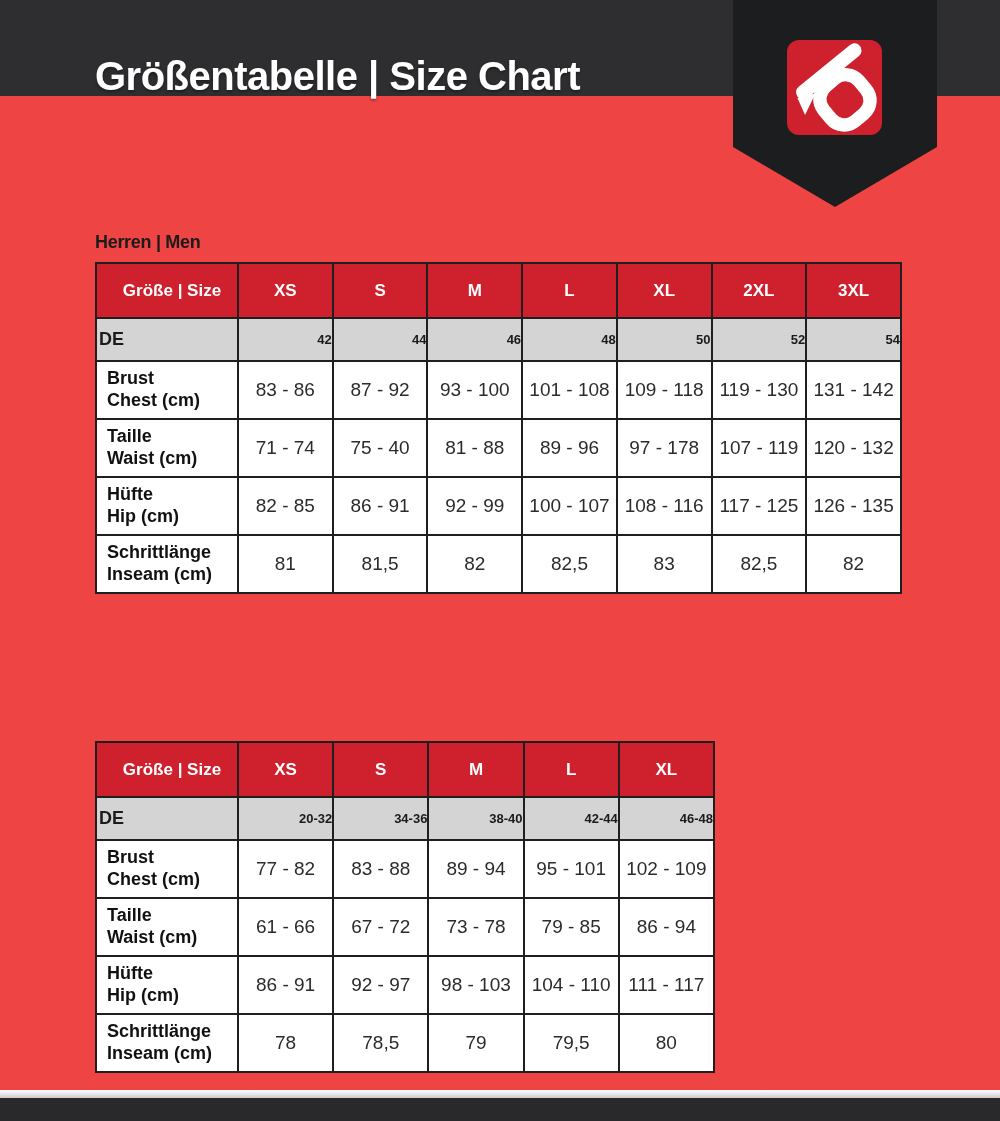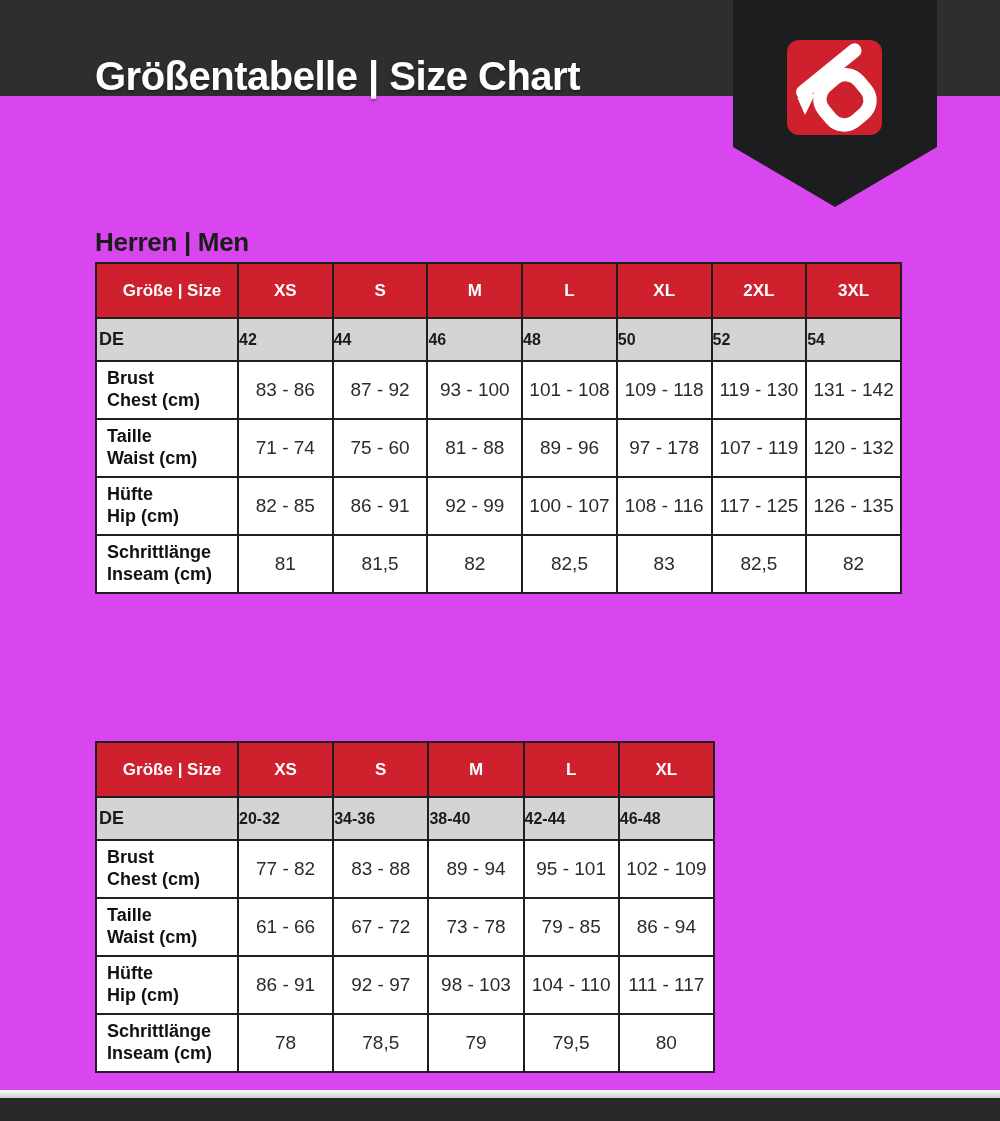--- a/index.html
+++ b/index.html
@@ -1,17 +1,17 @@
 <!DOCTYPE html>
 <html><head>
 <meta charset="utf-8">
 <style>
   html,body{margin:0;padding:0;background:#fff;}
   .page{
-    position:relative;width:1000px;height:1121px;background:#d946ef;
+    position:relative;width:1000px;height:1121px;background:#ef4444;
     font-family:"Liberation Sans",sans-serif;color:#1a1a1a;overflow:hidden;
   }
   
   .top-banner{position:absolute;left:0;top:0;width:1000px;height:96px;background:#2e2e30;}
   .title-main{
     position:absolute;left:95px;top:56px;font-size:40px;font-weight:bold;color:#ffffff;
     line-height:40px;letter-spacing:-0.5px;white-space:nowrap;z-index:3;
     text-shadow:0 2px 3px rgba(0,0,0,0.35);
   }
   .title-sub{
@@ -24,21 +24,21 @@
     position:absolute;left:733px;top:0;width:204px;height:207px;background:#1c1d1f;z-index:4;
     clip-path:polygon(0 0,100% 0,100% 71%,50% 100%,0 71%);
   }
   .logo-square{
     position:absolute;left:787px;top:40px;width:95px;height:95px;background:#cf202e;
     border-radius:12px;overflow:hidden;z-index:5;
   }
   .logo-square svg{display:block;width:100%;height:100%;}
   
   .section-heading{
-    position:absolute;left:95px;font-size:26px;font-weight:bold;color:#1b1b1b;
+    position:absolute;left:95px;font-size:18px;font-weight:bold;color:#1b1b1b;
     line-height:28px;letter-spacing:-0.3px;white-space:nowrap;
   }
   #men-heading{top:228px;}
   #women-heading{top:707px;}
   
   .size-table-wrap{position:absolute;left:95px;}
   #men-table-wrap{top:262px;}
   #women-table-wrap{top:741px;}
   table.size-table{border-collapse:collapse;table-layout:fixed;}
   #men-table{width:807px;}
@@ -49,21 +49,21 @@
   .size-table tr.measure{height:56px;padding-left:24px;}
   .size-table tr.hdr th{
     background:#cf202e;color:#ffffff;font-size:17px;font-weight:bold;text-align:center;
   }
   .size-table th.corner{ text-align:left;padding-left:10px;}
   .size-table tr.de{background:#d4d4d4;}
   .size-table tr.de th{
     text-align:left;padding-left:2px;font-size:18px;font-weight:bold;color:#1b1b1b;
   }
   .size-table tr.de td{
-    text-align:left;font-size:16px;font-weight:bold;color:#1b1b1b;
+    text-align:right;font-size:13px;font-weight:bold;color:#1b1b1b;
   }
   .size-table tr.measure th{
     text-align:left;padding:6px 8px 6px 10px;font-size:18px;font-weight:bold;
     line-height:1.22;color:#111;background:#fff;
   }
   .size-table tr.measure td{
     text-align:center;font-size:19px;font-weight:normal;color:#2b2b2b;background:#fff;
   }
   
   .bottom-shadow{position:absolute;left:0;bottom:23px;width:1000px;height:8px;
@@ -130,21 +130,21 @@
             <td>87 - 92</td>
             <td>93 - 100</td>
             <td>101 - 108</td>
             <td>109 - 118</td>
             <td>119 - 130</td>
             <td>131 - 142</td>
           </tr>
           <tr class="measure">
             <th>Taille<br>Waist (cm)</th>
             <td>71 - 74</td>
-            <td>75 - 60</td>
+            <td>75 - 40</td>
             <td>81 - 88</td>
             <td>89 - 96</td>
             <td>97 - 178</td>
             <td>107 - 119</td>
             <td>120 - 132</td>
           </tr>
           <tr class="measure">
             <th>Hüfte<br>Hip (cm)</th>
             <td>82 - 85</td>
             <td>86 - 91</td>

